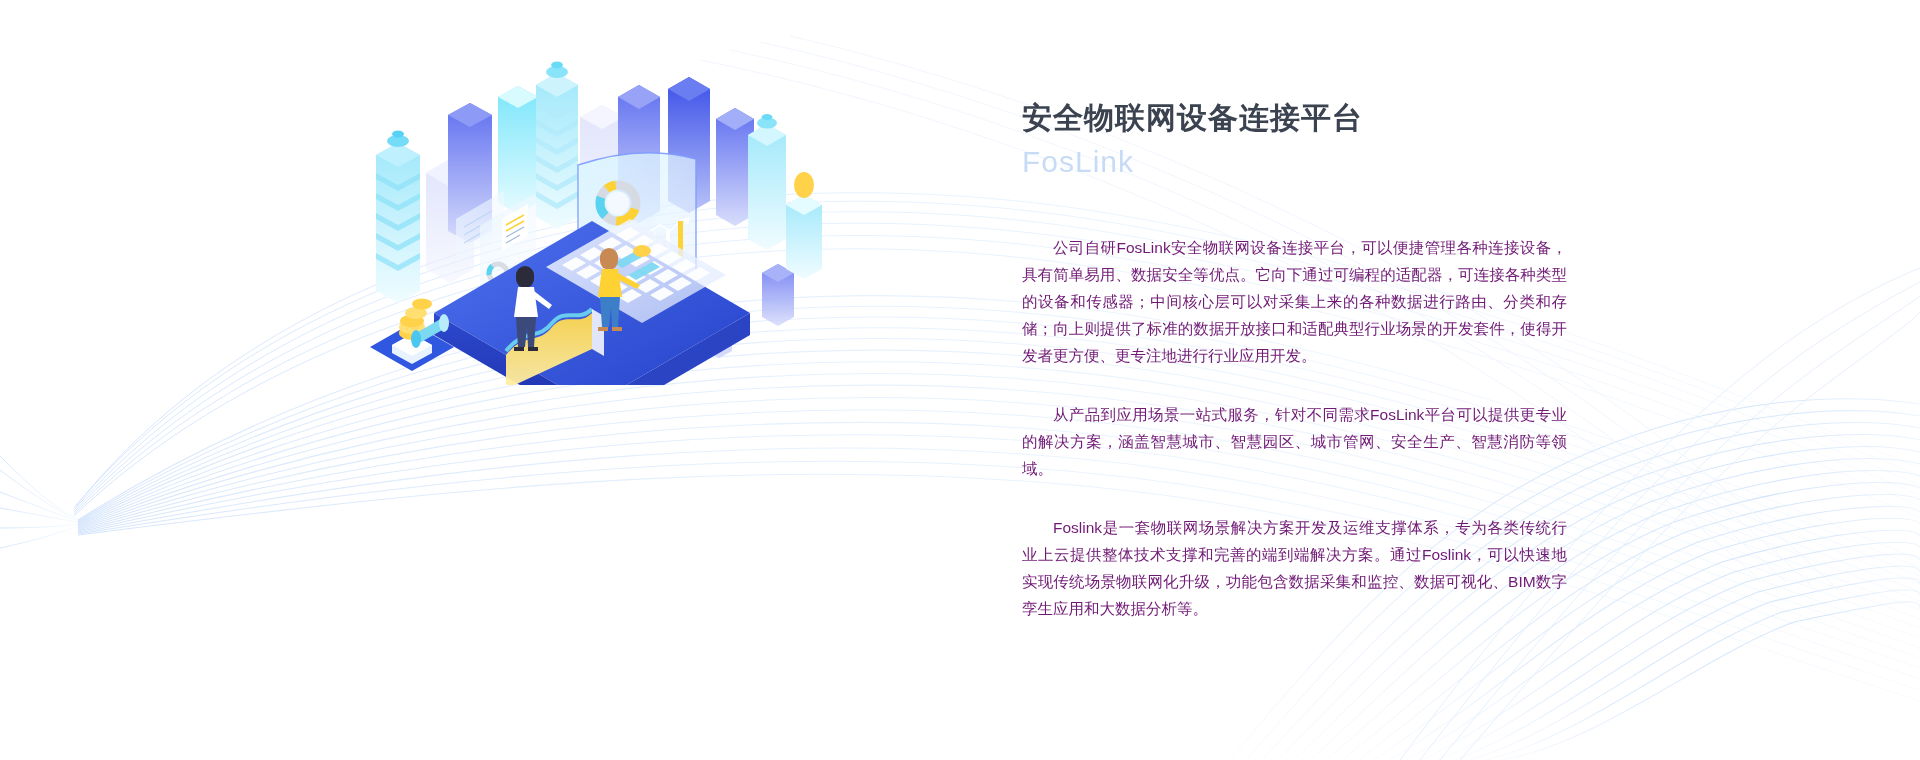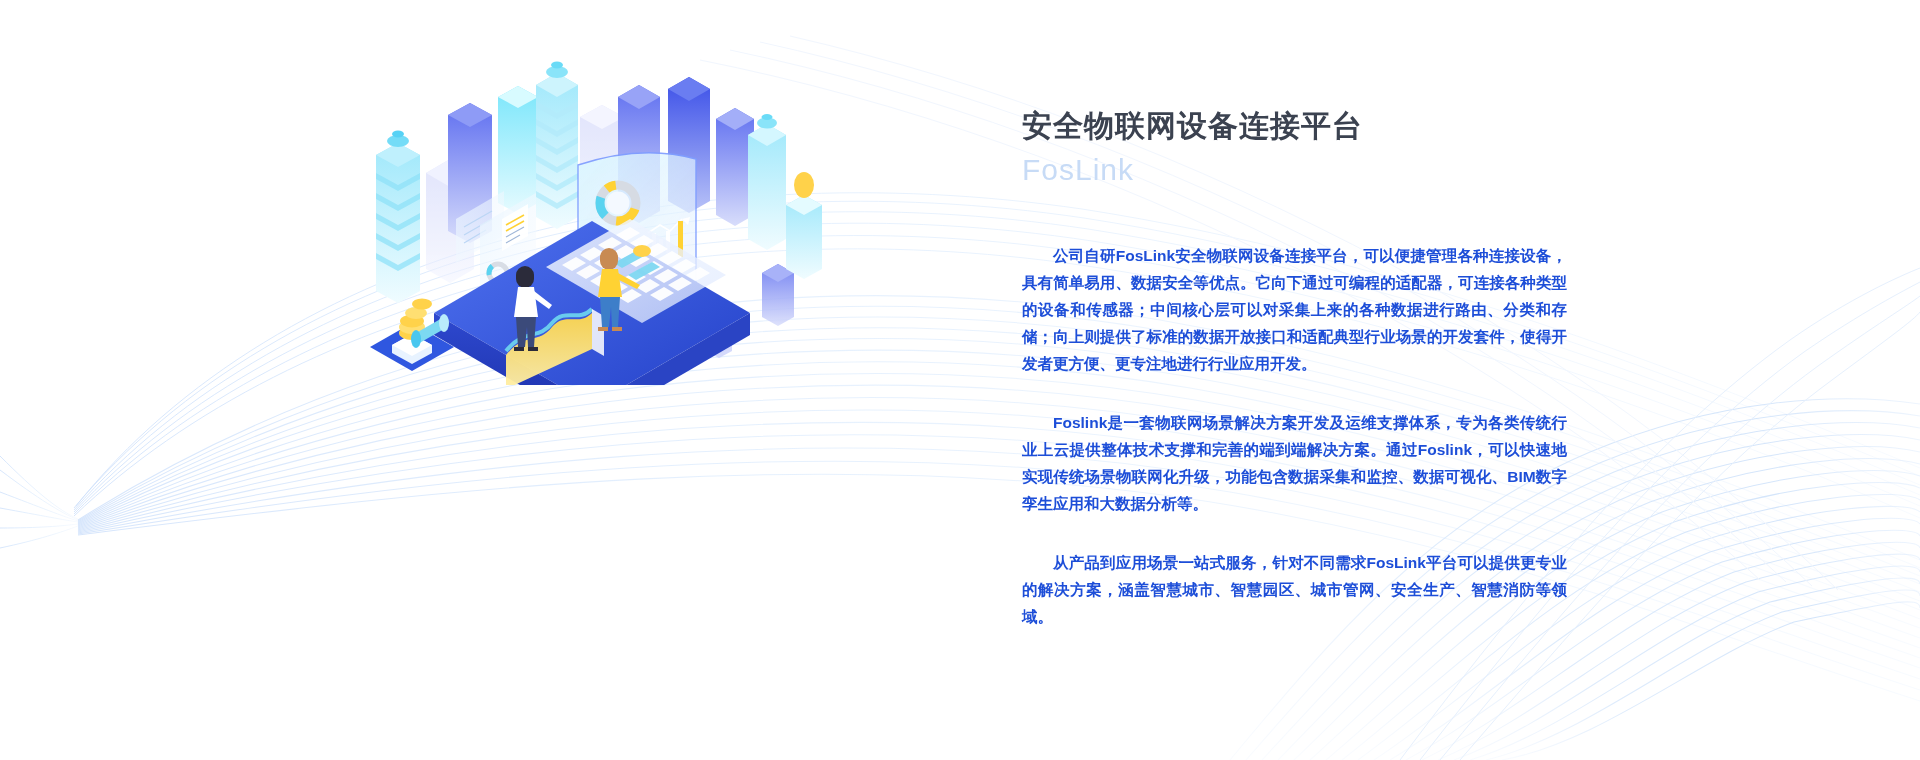--- a/index.html
+++ b/index.html
@@ -26,46 +26,45 @@
   
   #illustration {
     position:absolute;
     left:330px; top:55px;
     width:520px; height:330px;
   }
 
   
   #text-column {
     position:absolute;
-    left:1022px; top:104px;
+    left:1022px; top:96px;
     width:545px;
   }
   #headline {
     font-size:30px;
     font-weight:bold;
     color:#3b4250;
     letter-spacing:1px;
     line-height:44px;
   }
   #subheadline {
     font-size:30px;
     font-weight:normal;
     color:#c7dbf6;
     letter-spacing:1px;
     line-height:40px;
     margin-top:2px;
   }
   .body-para {
     font-size:15.5px;
     line-height:27px;
-    color:#1d4ed8;
+    color:#701a75;
     text-align:justify;
     text-indent:2em;
     margin-top:26px;
-    font-weight:bold;
   }
   #para-1 { margin-top:52px; }
   #para-2 { margin-top:32px; }
   #para-3 { margin-top:32px; }
 </style>
 </head>
 <body>
 
 <div id="page">
 
@@ -424,17 +423,17 @@
       <path d="M268,272 h10 v4 h-10 z" fill="#c88a52"></path>
       <path d="M282,272 h10 v4 h-10 z" fill="#c88a52"></path>
     </g>
   </svg>
 
   <div id="text-column">
     <h1 id="headline">安全物联网设备连接平台</h1>
     <h2 id="subheadline">FosLink</h2>
 
     <p id="para-1" class="body-para">公司自研FosLink安全物联网设备连接平台，可以便捷管理各种连接设备，具有简单易用、数据安全等优点。它向下通过可编程的适配器，可连接各种类型的设备和传感器；中间核心层可以对采集上来的各种数据进行路由、分类和存储；向上则提供了标准的数据开放接口和适配典型行业场景的开发套件，使得开发者更方便、更专注地进行行业应用开发。</p>
+    <p id="para-3" class="body-para">从产品到应用场景一站式服务，针对不同需求FosLink平台可以提供更专业的解决方案，涵盖智慧城市、智慧园区、城市管网、安全生产、智慧消防等领域。</p>
     <p id="para-2" class="body-para">Foslink是一套物联网场景解决方案开发及运维支撑体系，专为各类传统行业上云提供整体技术支撑和完善的端到端解决方案。通过Foslink，可以快速地实现传统场景物联网化升级，功能包含数据采集和监控、数据可视化、BIM数字孪生应用和大数据分析等。</p>
-    <p id="para-3" class="body-para">从产品到应用场景一站式服务，针对不同需求FosLink平台可以提供更专业的解决方案，涵盖智慧城市、智慧园区、城市管网、安全生产、智慧消防等领域。</p>
   </div>
 
 </div>
 
 </body></html>

